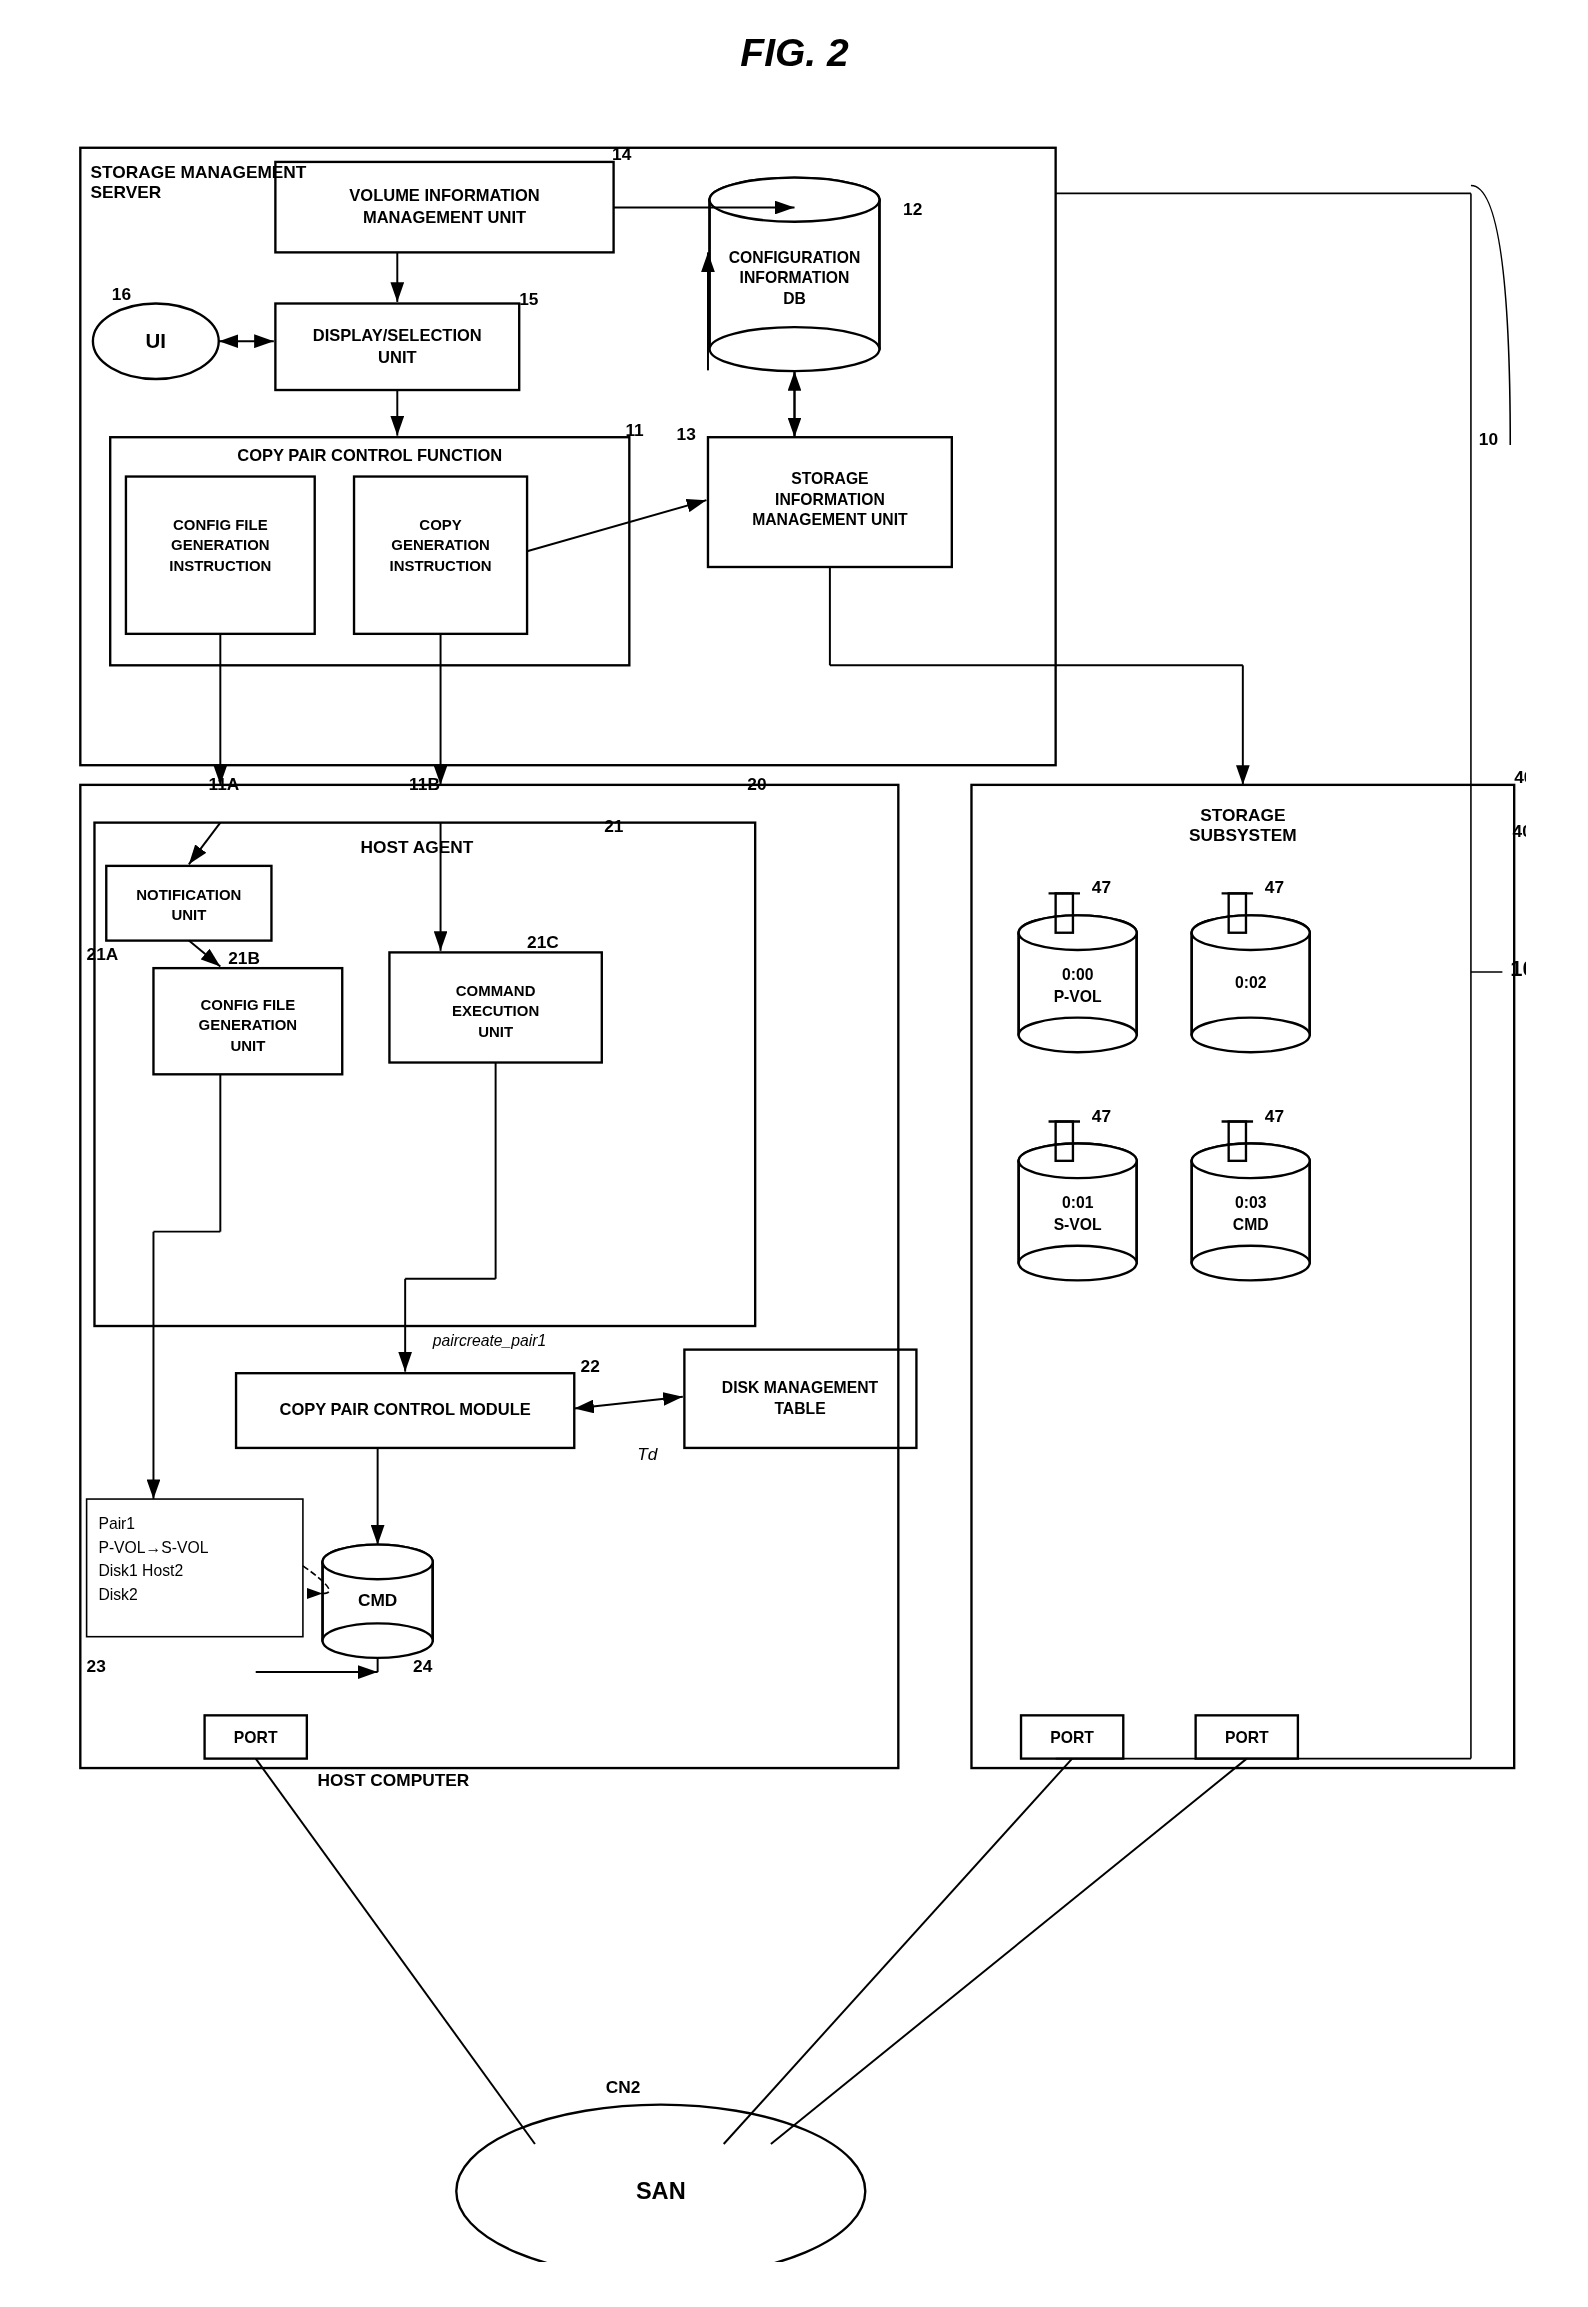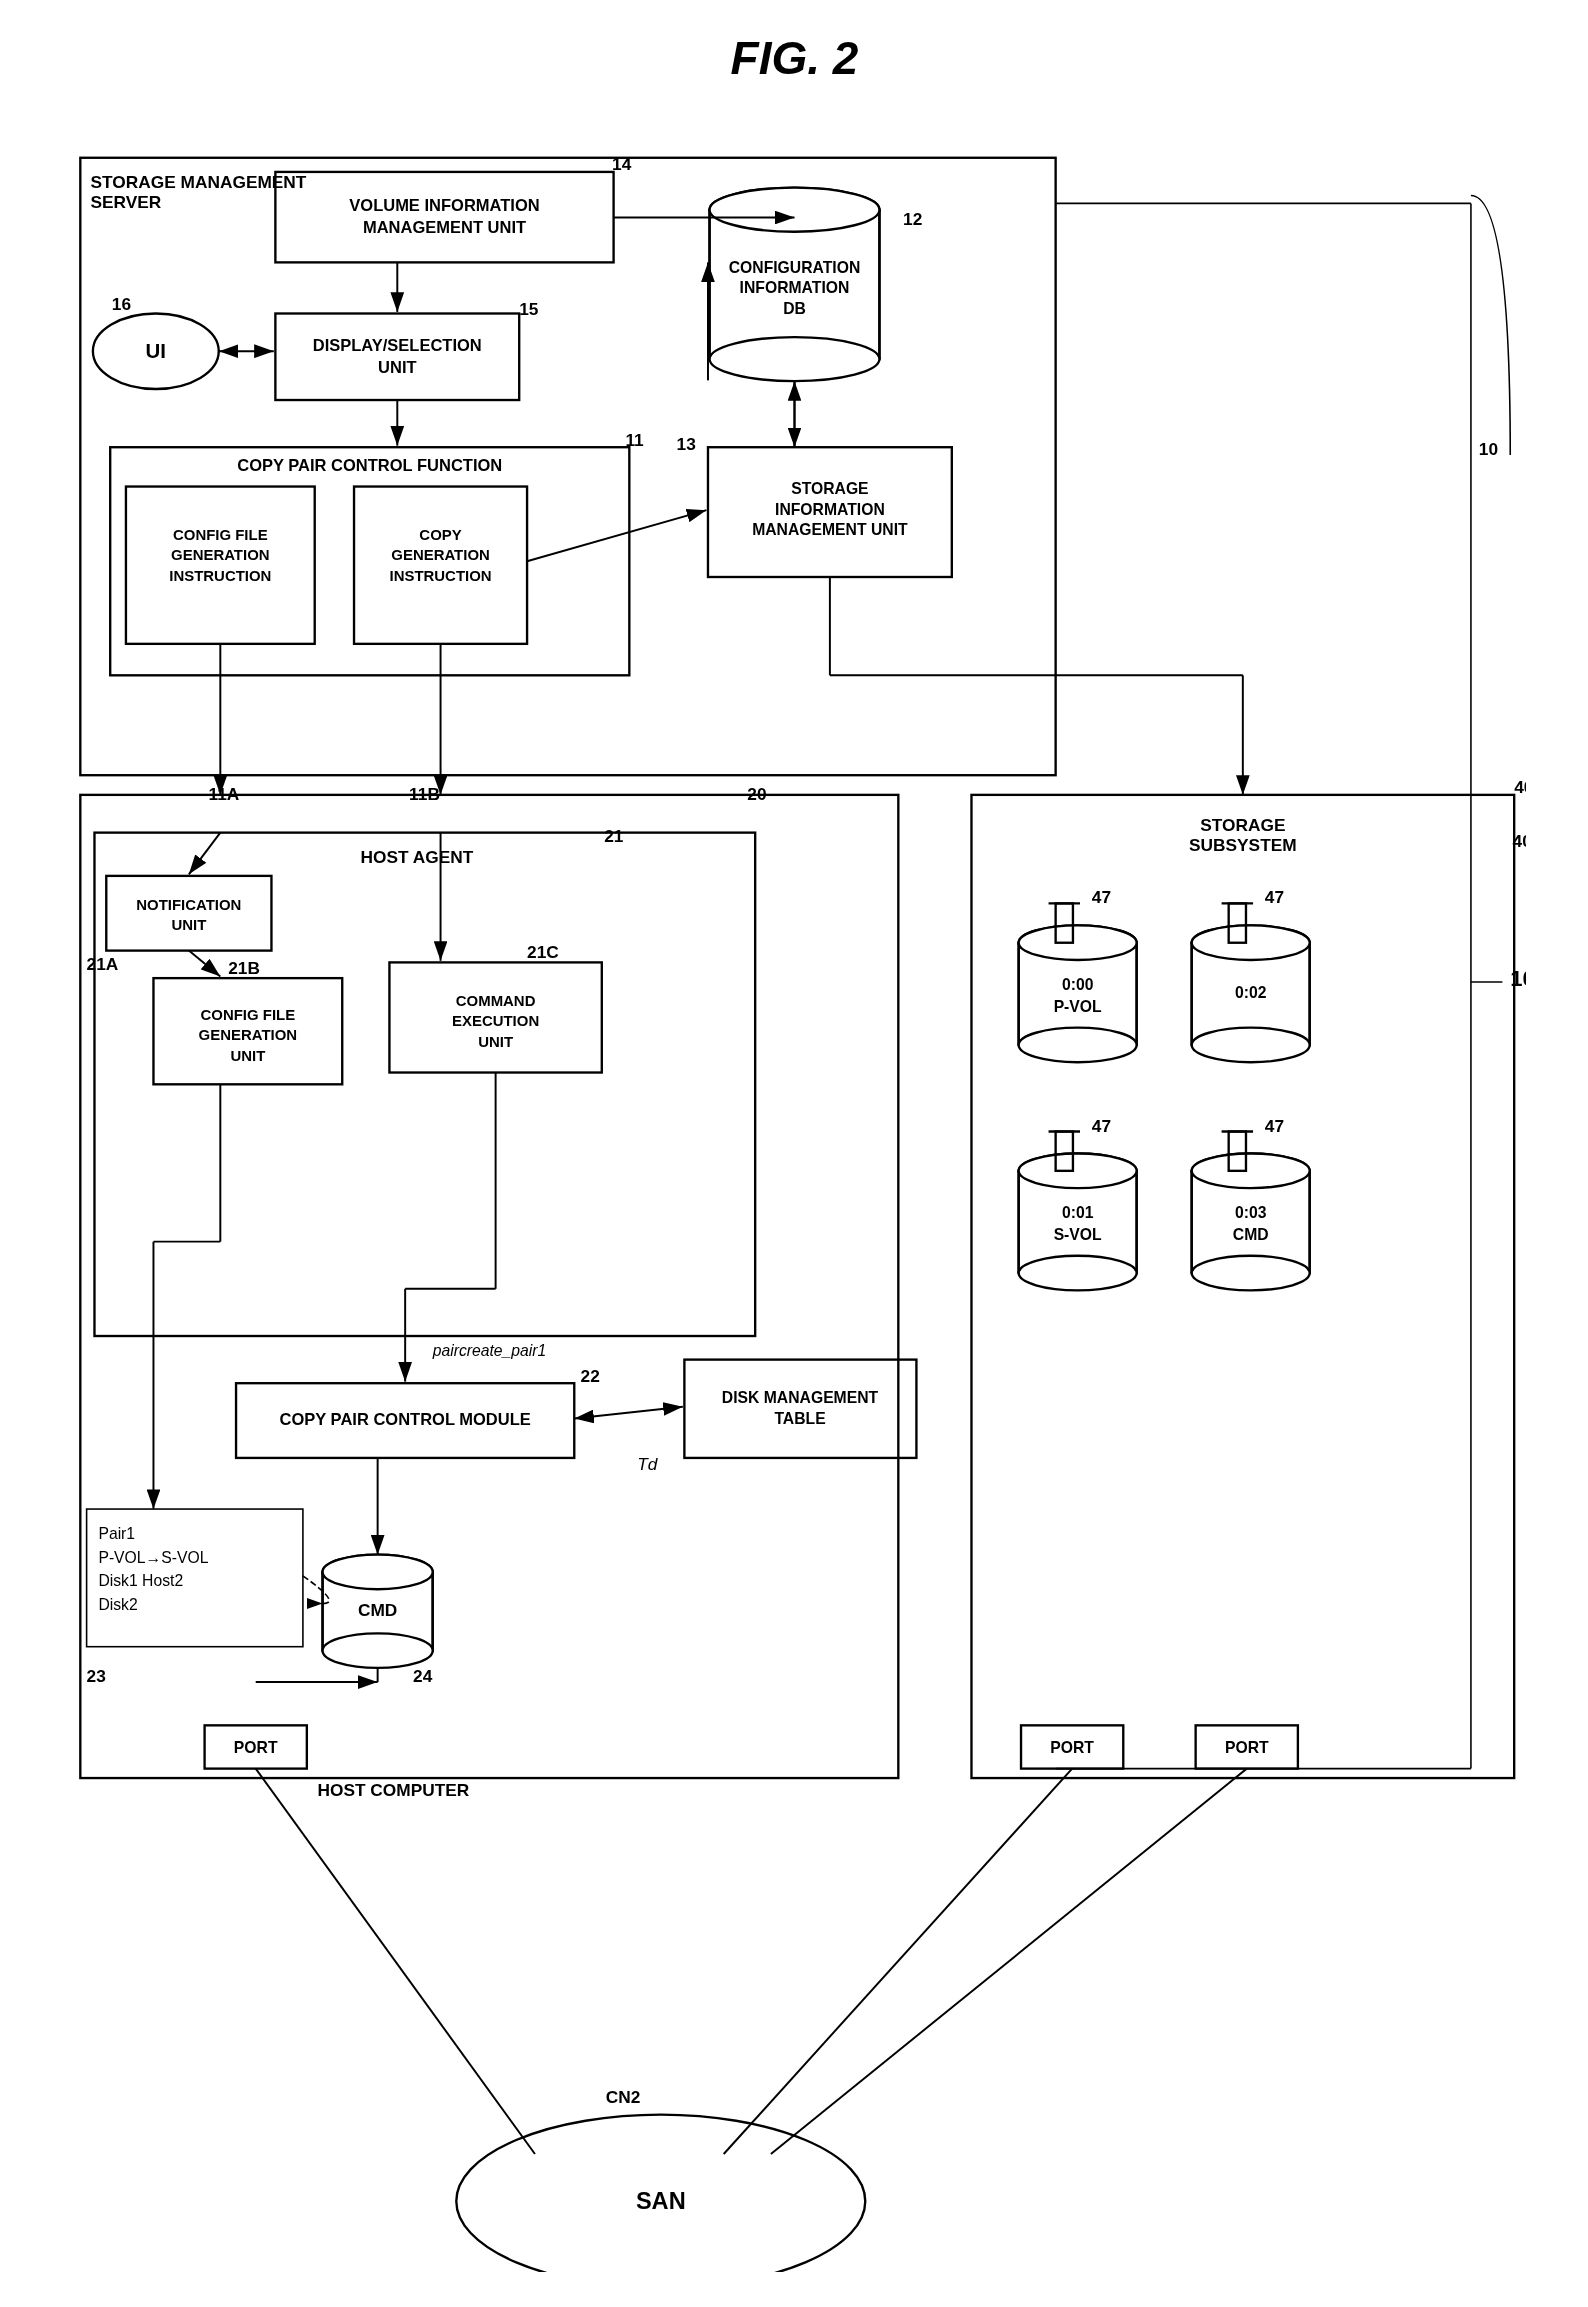--- a/index.html
+++ b/index.html
@@ -7,21 +7,21 @@
       background: #fff;
       font-family: Arial, sans-serif;
       width: 1589px;
       min-height: 2307px;
       position: relative;
       overflow: hidden;
     }
 
     .page-title {
       text-align: center;
-      font-size: 46px;
+      font-size: 39px;
       font-weight: bold;
       padding: 31px 0 23.6px 0;
       font-style: italic;
     }
 
     .main-diagram {
       position: relative;
       width: 1463px;
       margin: 0 auto;
       height: 2163px;

